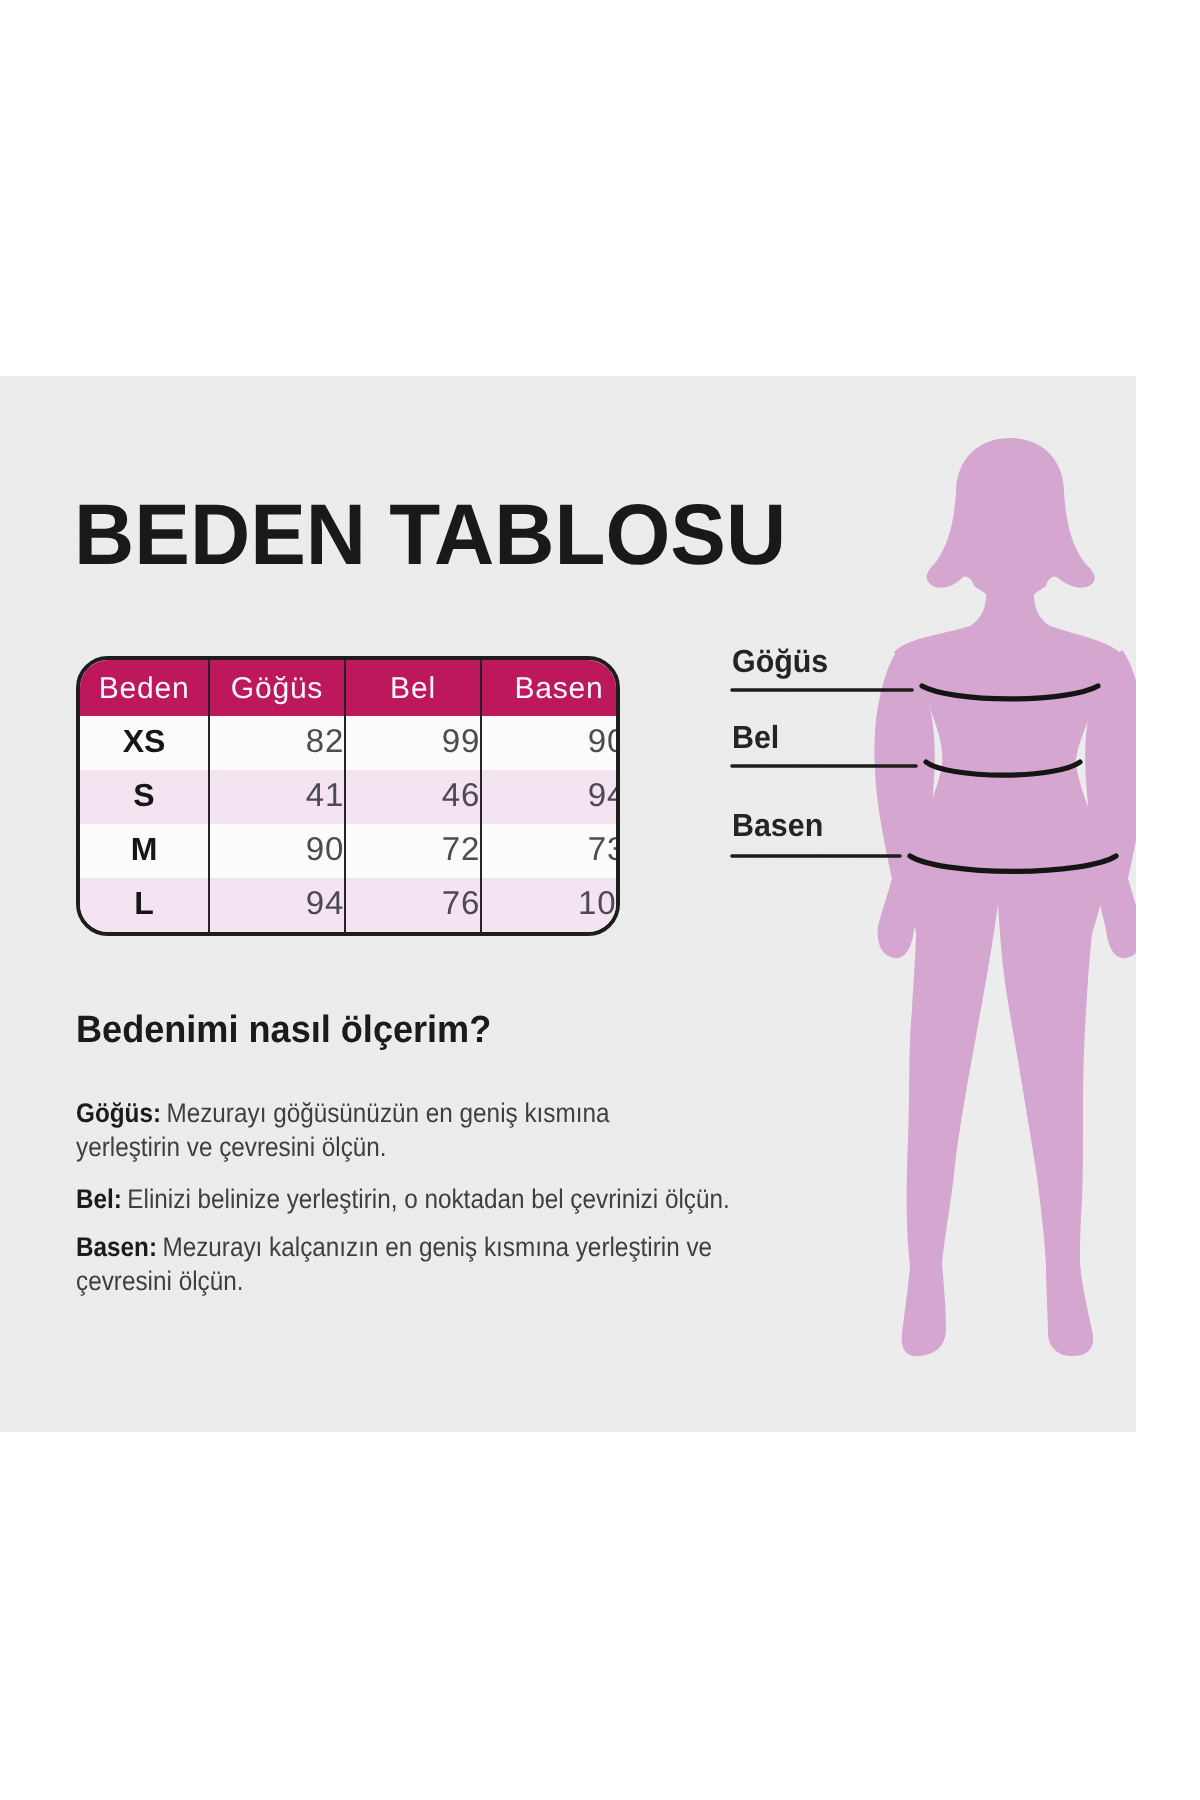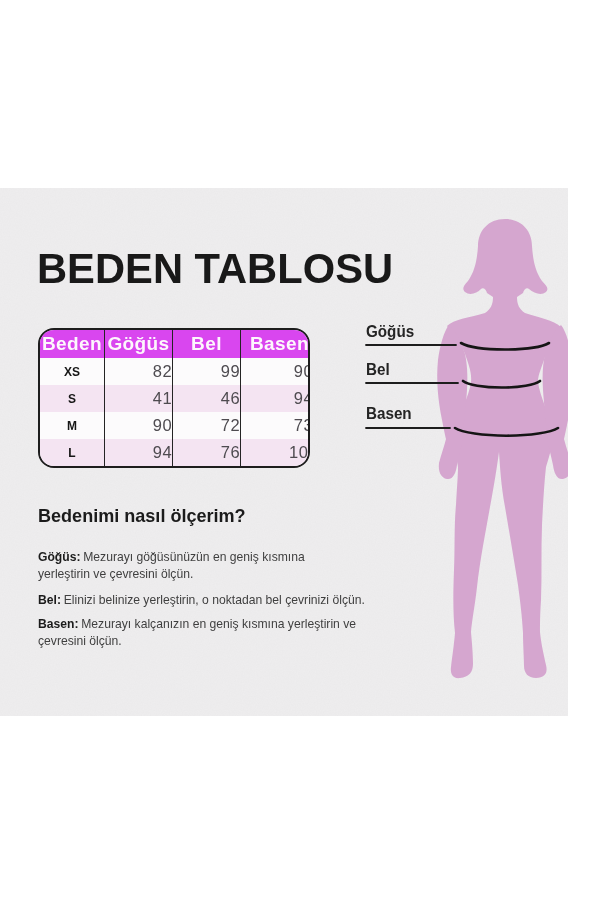--- a/index.html
+++ b/index.html
@@ -12,24 +12,24 @@
          color:#191919;letter-spacing:0px;white-space:nowrap;transform:scaleX(.97);
          transform-origin:left top;line-height:1;}
 
   
   .size-table{position:absolute;left:38px;top:328px;width:272px;box-sizing:border-box;
               border:2px solid #1d1d1d;border-radius:16px;overflow:hidden;background:#fcfbfc;
               display:grid;grid-template-columns:64px 68px 68px 1fr;
               grid-template-rows:28px 27px 27px 27px 27px;}
   .cell{display:flex;align-items:center;justify-content:center;}
   .cell.vline{border-left:1.5px solid #242424;}
-  .cell.head{background:#d946ef;color:#fdf7fc;font-size:19px;font-weight:700;letter-spacing:.4px;}
+  .cell.head{background:#be185d;color:#fdf7fc;font-size:15px;font-weight:400;letter-spacing:.4px;}
   .row-a{background:#fcfbfc;}
   .row-b{background:#f4e4f2;}
-  .cell.size{font-size:12px;font-weight:700;color:#161616;}
+  .cell.size{font-size:16px;font-weight:700;color:#161616;}
   .cell.val{font-size:16.5px;color:#4e4b50;letter-spacing:.5px;padding-left:48px;}
 
   
   .figure-svg{position:absolute;left:350px;top:215px;width:250px;height:475px;display:block;}
   .m-label{position:absolute;font-size:16px;font-weight:700;color:#242424;white-space:nowrap;
            transform:scaleX(.95);transform-origin:left top;}
   .lbl-chest{left:366px;top:323px;}
   .lbl-waist{left:366px;top:361px;}
   .lbl-hip{left:366px;top:405px;}
 

